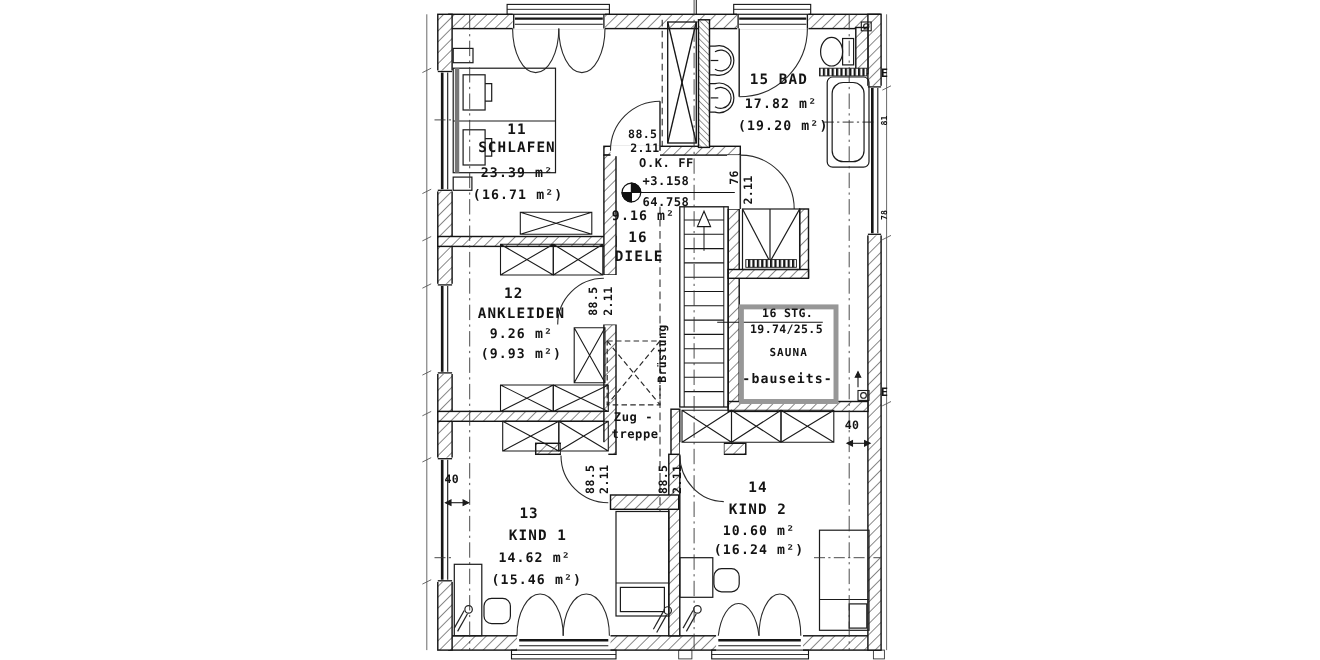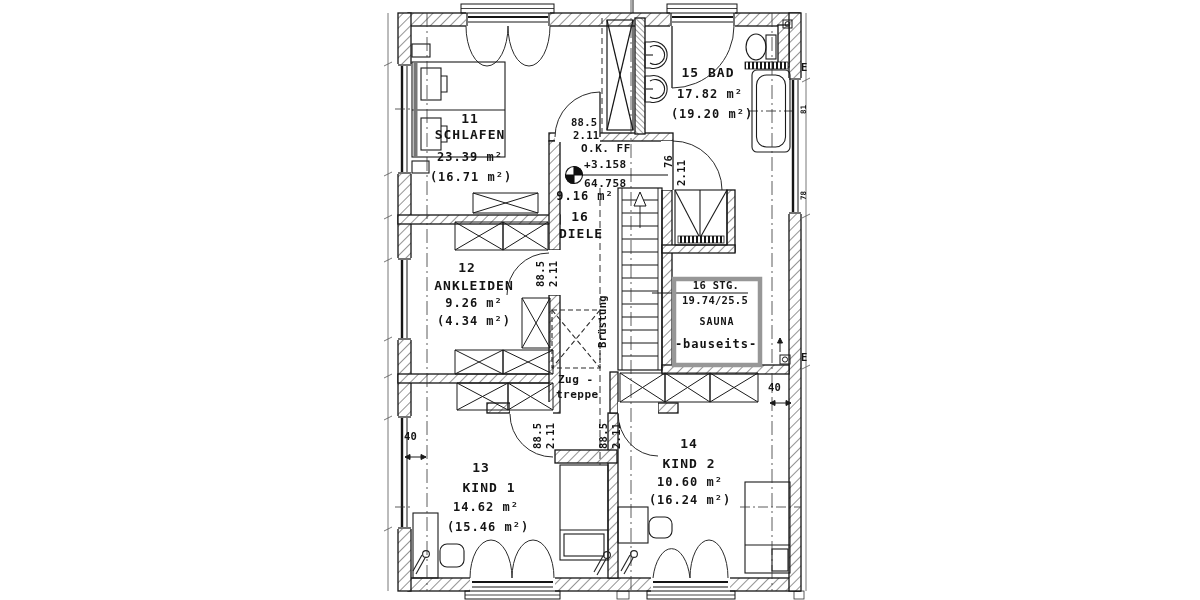--- a/index.html
+++ b/index.html
@@ -327,21 +327,21 @@
 </svg>
 
 <div class="lbl s13 ctr" style="left:470px;top:112px">11</div>
 <div class="lbl s13 ctr" style="left:470px;top:128px">SCHLAFEN</div>
 <div class="lbl s12 ctr" style="left:470px;top:151px">23.39 m²</div>
 <div class="lbl s12 ctr" style="left:471px;top:171px">(16.71 m²)</div>
 
 <div class="lbl s13 ctr" style="left:467px;top:261px">12</div>
 <div class="lbl s13 ctr" style="left:474px;top:279px">ANKLEIDEN</div>
 <div class="lbl s12 ctr" style="left:474px;top:297px">9.26 m²</div>
-<div class="lbl s12 ctr" style="left:474px;top:315px">(4.34 m²)</div>
+<div class="lbl s12 ctr" style="left:474px;top:315px">(9.93 m²)</div>
 
 <div class="lbl s13 ctr" style="left:481px;top:461px">13</div>
 <div class="lbl s13 ctr" style="left:489px;top:481px">KIND 1</div>
 <div class="lbl s12 ctr" style="left:486px;top:501px">14.62 m²</div>
 <div class="lbl s12 ctr" style="left:488px;top:521px">(15.46 m²)</div>
 
 <div class="lbl s13 ctr" style="left:689px;top:437px">14</div>
 <div class="lbl s13 ctr" style="left:689px;top:457px">KIND 2</div>
 <div class="lbl s12 ctr" style="left:690px;top:476px">10.60 m²</div>
 <div class="lbl s12 ctr" style="left:690px;top:494px">(16.24 m²)</div>

